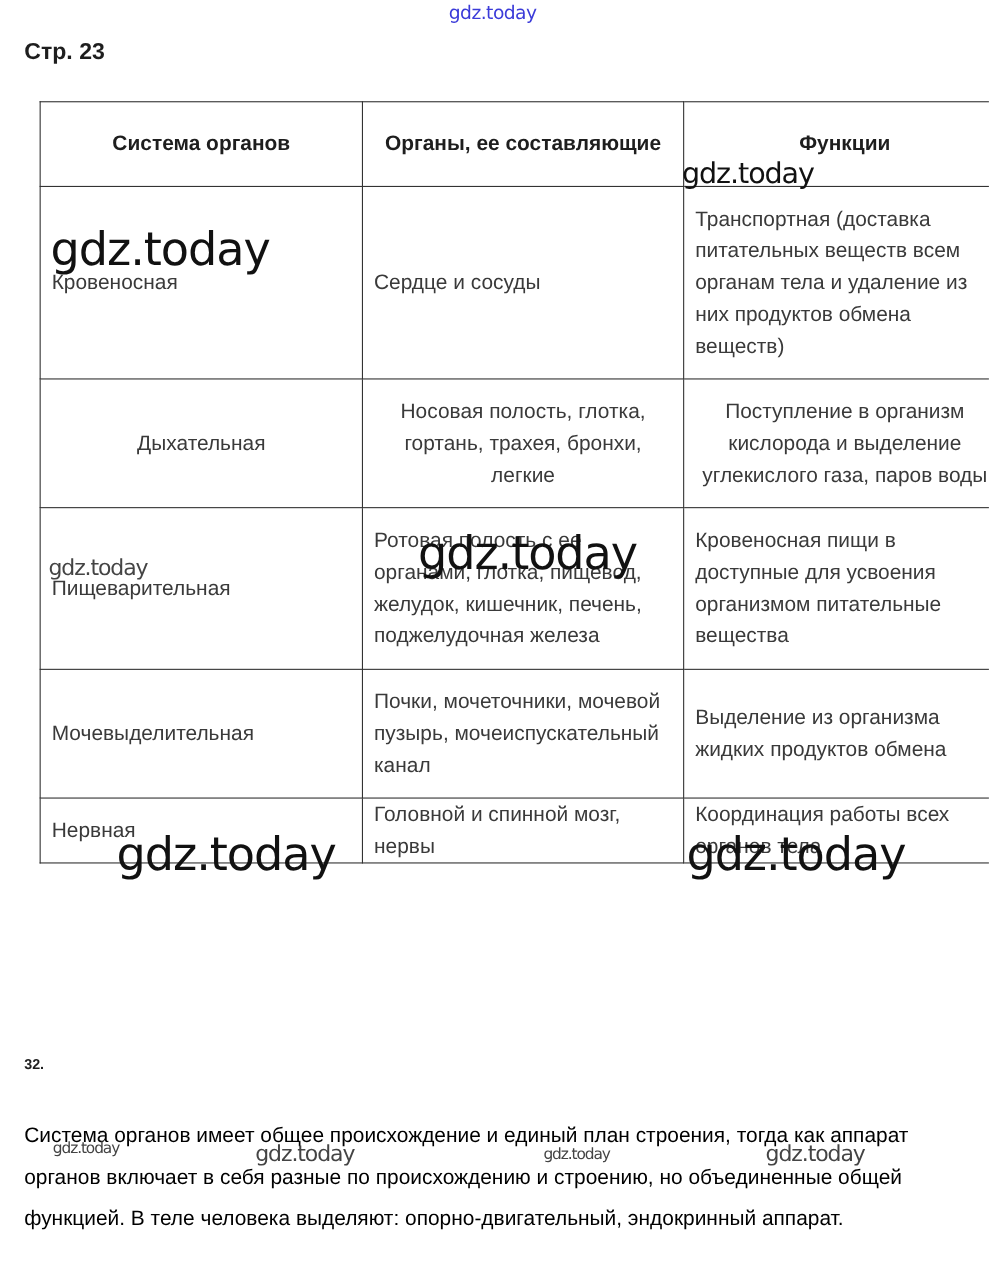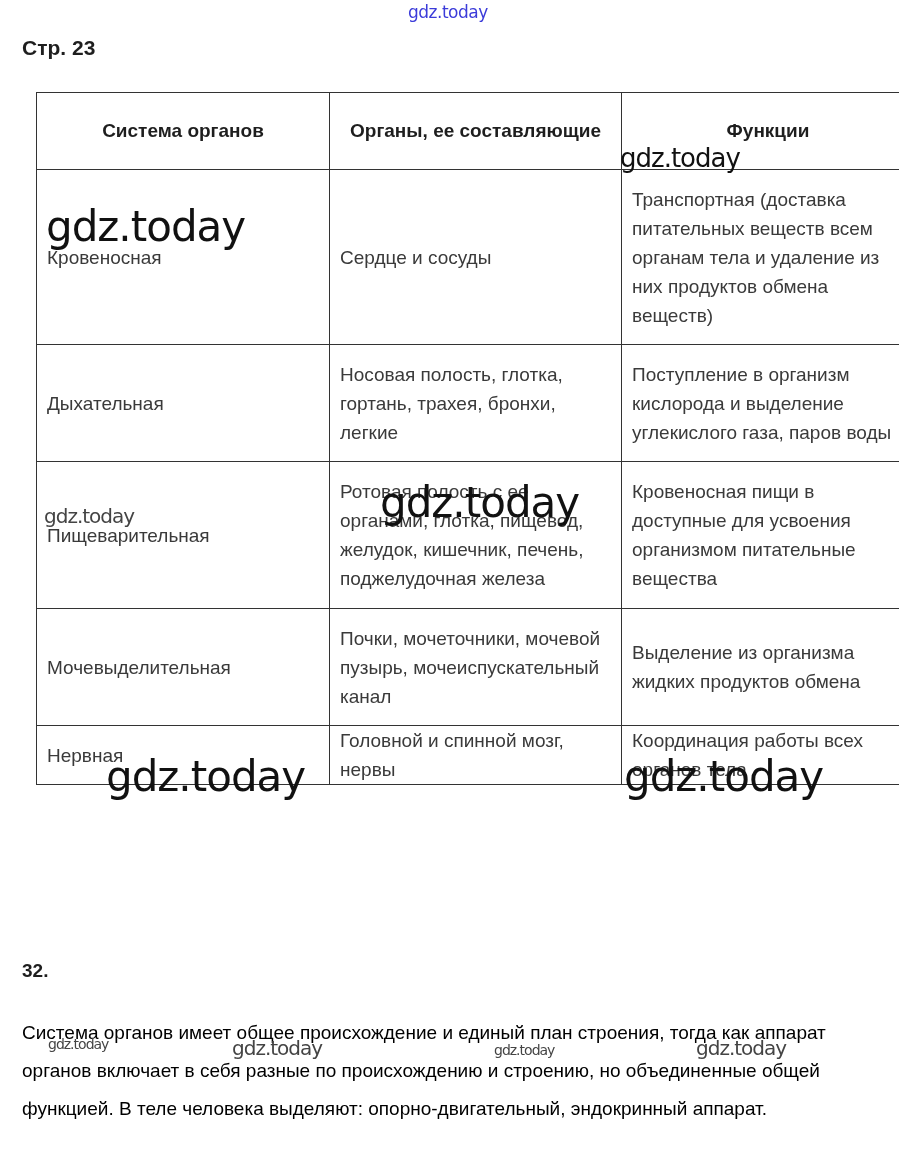--- a/index.html
+++ b/index.html
@@ -22,35 +22,35 @@
       border: 1px solid #333; vertical-align: middle; text-align: left;
       font-size: 19px; line-height: 29px; padding: 0 10px; color: #3a3a3a; font-weight: normal;
     }
     table.organs th {
       font-weight: bold; text-align: center; color: #1e1e1e; font-size: 19px; line-height: 38px;
       height: 76px;
     }
     col.c1 { width: 293px; } col.c2 { width: 292px; } col.c3 { width: 293px; }
     tr.r-muscle td { height: 58px; }
     tr.r-blood td { height: 174px; }
-    tr.r-resp td { height: 116px; }
+    tr.r-resp td { height: 116px; text-align: center; }
     tr.r-digest td { height: 146px; }
     tr.r-urine td { height: 116px; }
     tr.r-sex td { height: 58px; }
     tr.r-nerve td { height: 58px; }
     .wm {
       position: absolute; color: #111; font-family: "DejaVu Sans", sans-serif;
       font-weight: normal; letter-spacing: -1px; pointer-events: none;
     }
     .wm.big { font-size: 42px; }
     .wm.mid { font-size: 26px; }
     .wm.small { font-size: 20px; color: #444; }
     .wm.tiny { font-size: 14px; color: #444; }
     .task-num {
-      position: absolute; left: 22px; top: 960px; font-size: 19px; font-weight: bold; color: #1e1e1e;
+      position: absolute; left: 22px; top: 960px; font-size: 13px; font-weight: bold; color: #1e1e1e;
     }
     .para {
       position: absolute; left: 22px; top: 1014px; width: 860px;
       font-size: 19px; line-height: 38px; color: #000000;
     }
   </style>
 </head>
 <body>
 
 <div class="wm-top">gdz.today</div>

